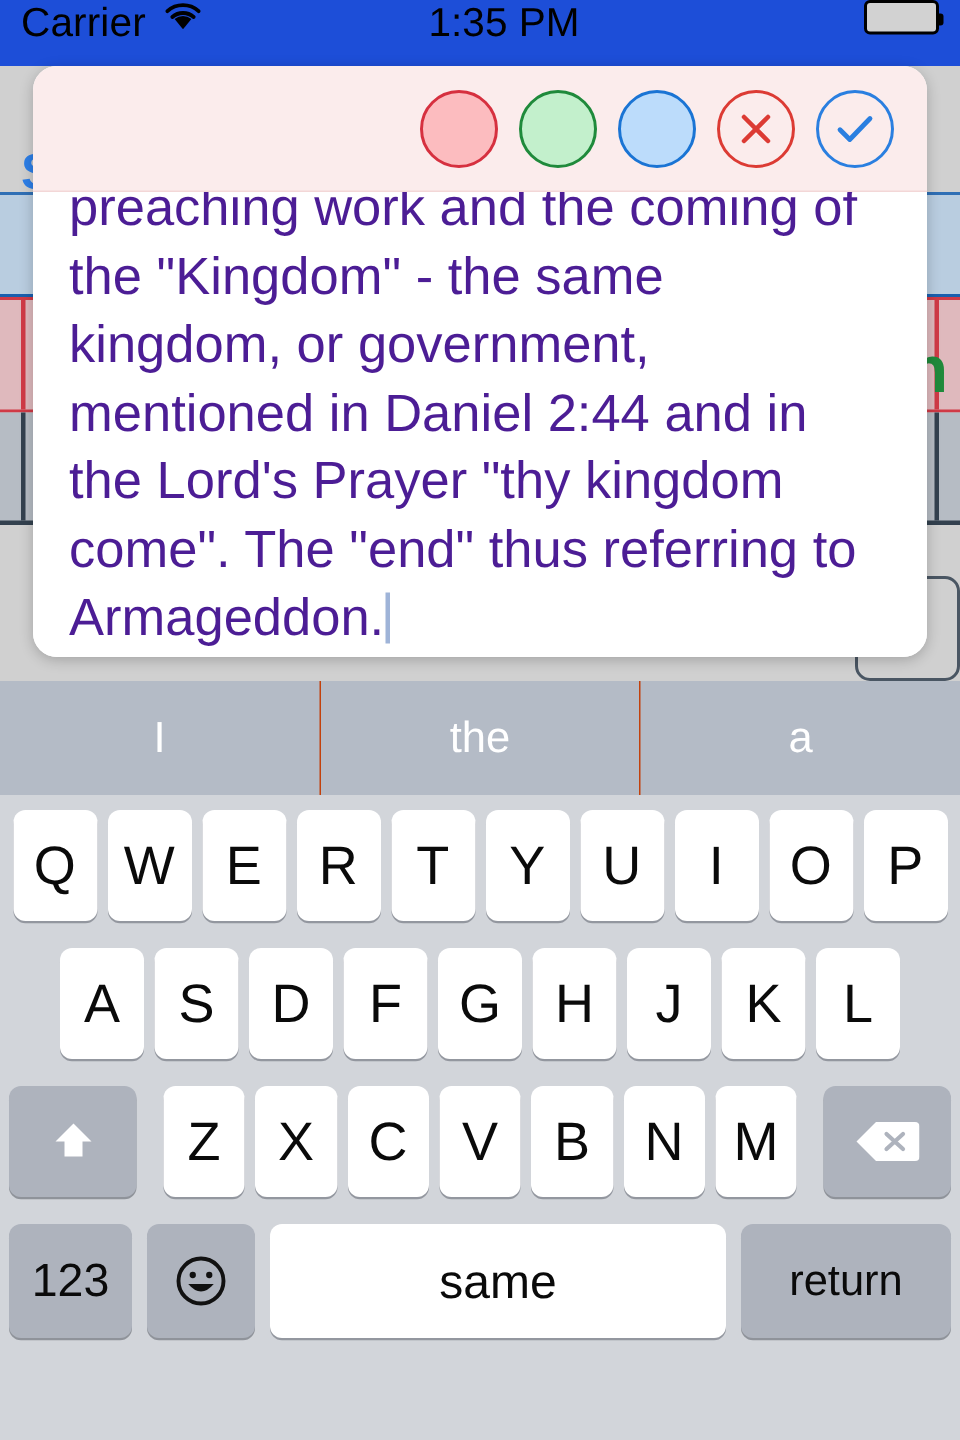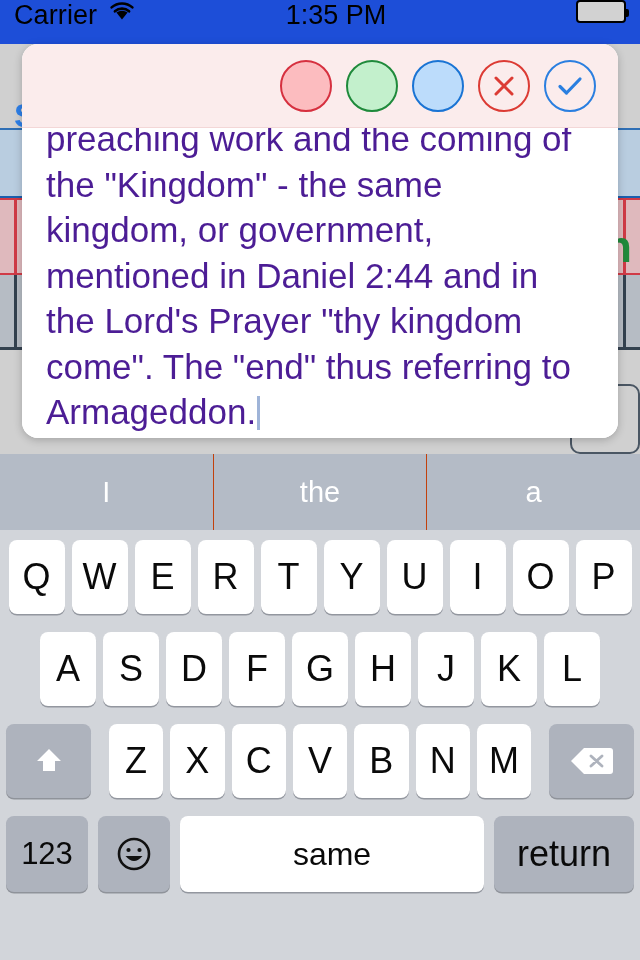--- a/index.html
+++ b/index.html
@@ -111,21 +111,21 @@
   .row1 .key { width:56px; margin:0 3.5px; }
   .row2 .key { width:56px; margin:0 3.5px; }
   .row3 .key { width:56px; margin:0 3.5px; }
   .key-shift { width:88px !important; margin-right:14px !important; margin-left:6px !important; }
   .key-del   { width:88px !important; margin-left:14px !important; margin-right:6px !important; }
   .row4 { padding:0 6px; }
   .row4 .key { height:76px; }
   .key-123  { width:82px; margin-right:10px; font-size:31px; }
   .key-emoji{ width:72px; margin-right:10px; }
   .key-space{ flex:1; font-size:32px; }
-  .key-return{ width:140px; margin-left:10px; font-size:36px; }
+  .key-return{ width:140px; margin-left:10px; font-size:29px; }
 </style>
 </head>
 <body>
 
 <div id="root">
 
   <div class="bg-table">
     <div class="bg-row" style="top:84px;height:70px;background:#b9cde0;border-top:2px solid #2f6fb5;border-bottom:2px solid #1a5fae;">
       <div class="cell-l" style="left:46px;width:3px;background:#1a5fae;"></div>
     </div>

